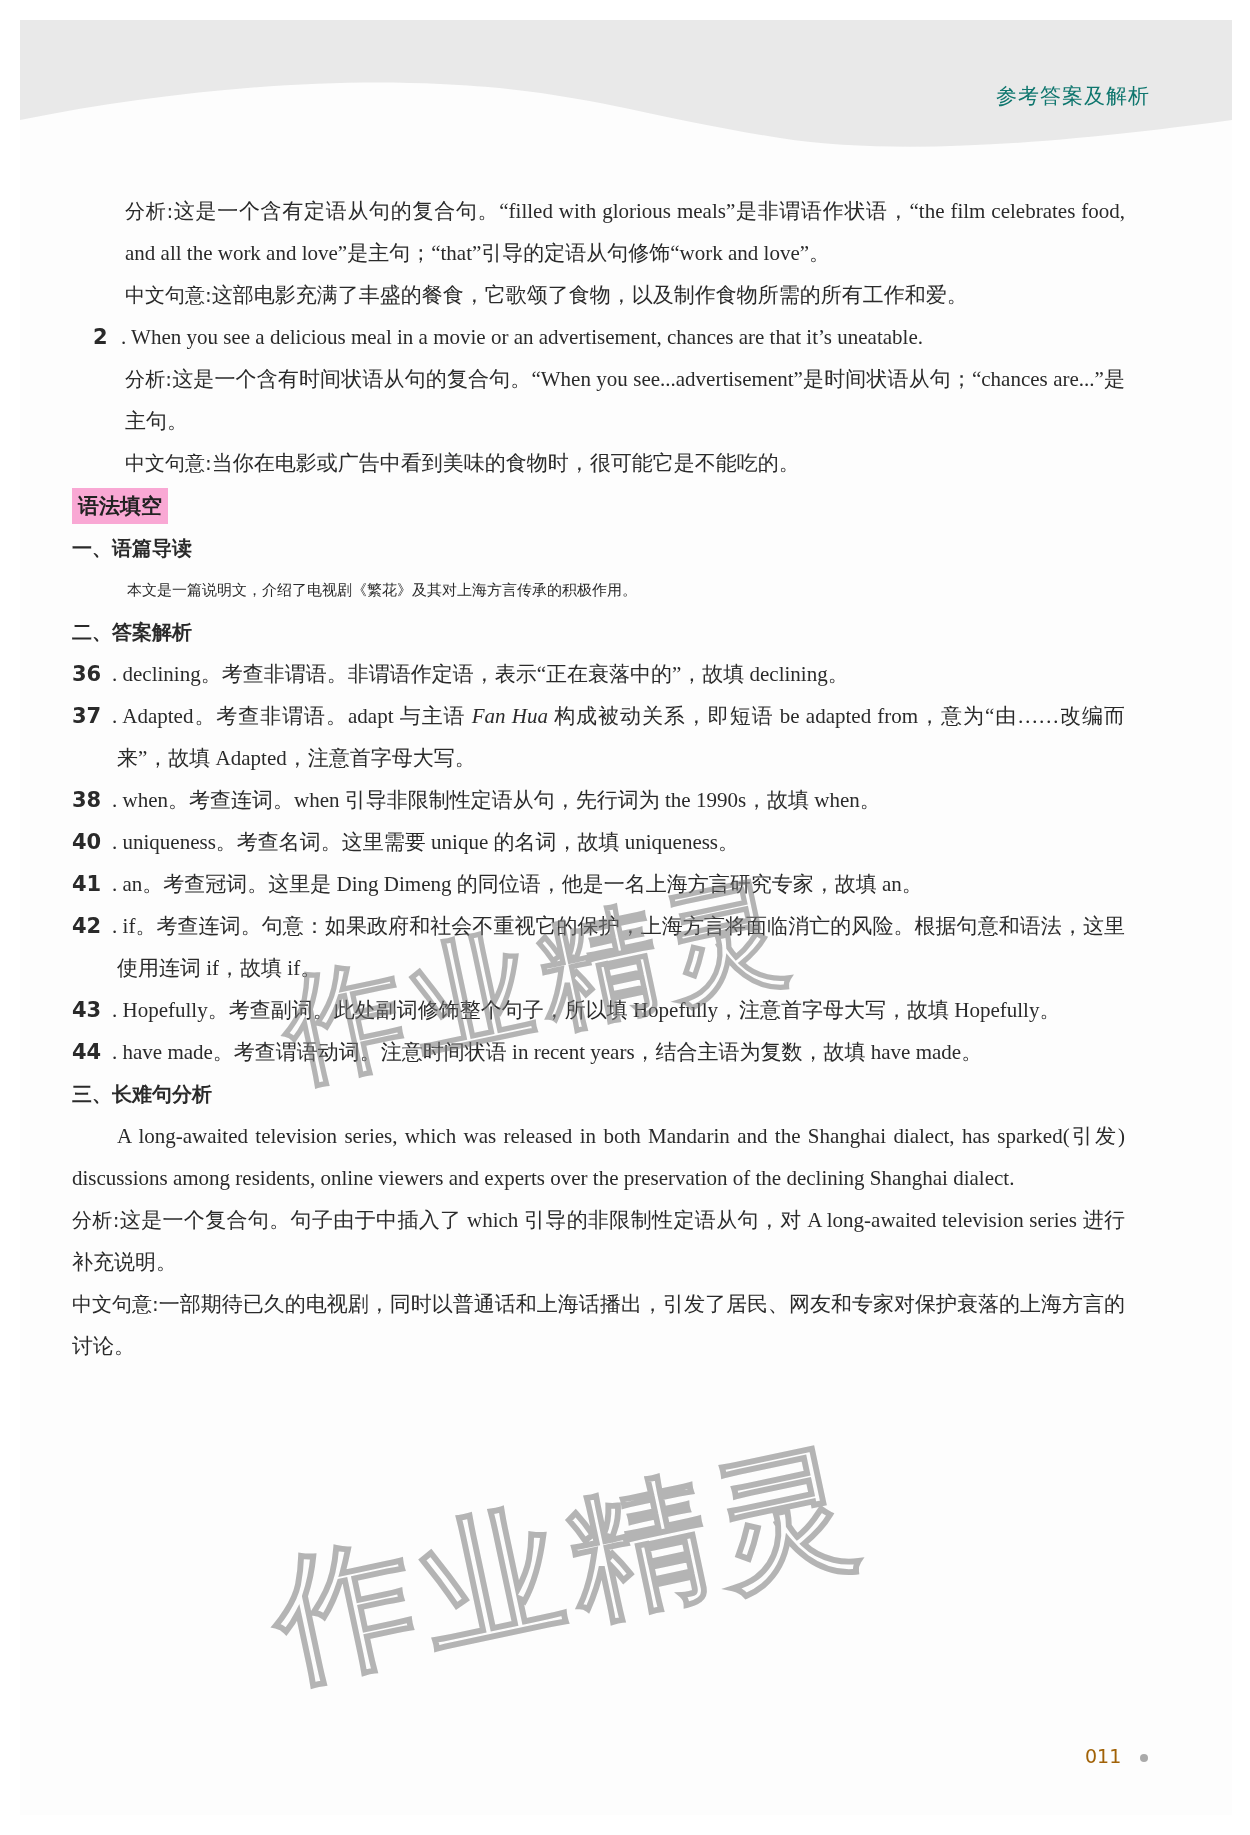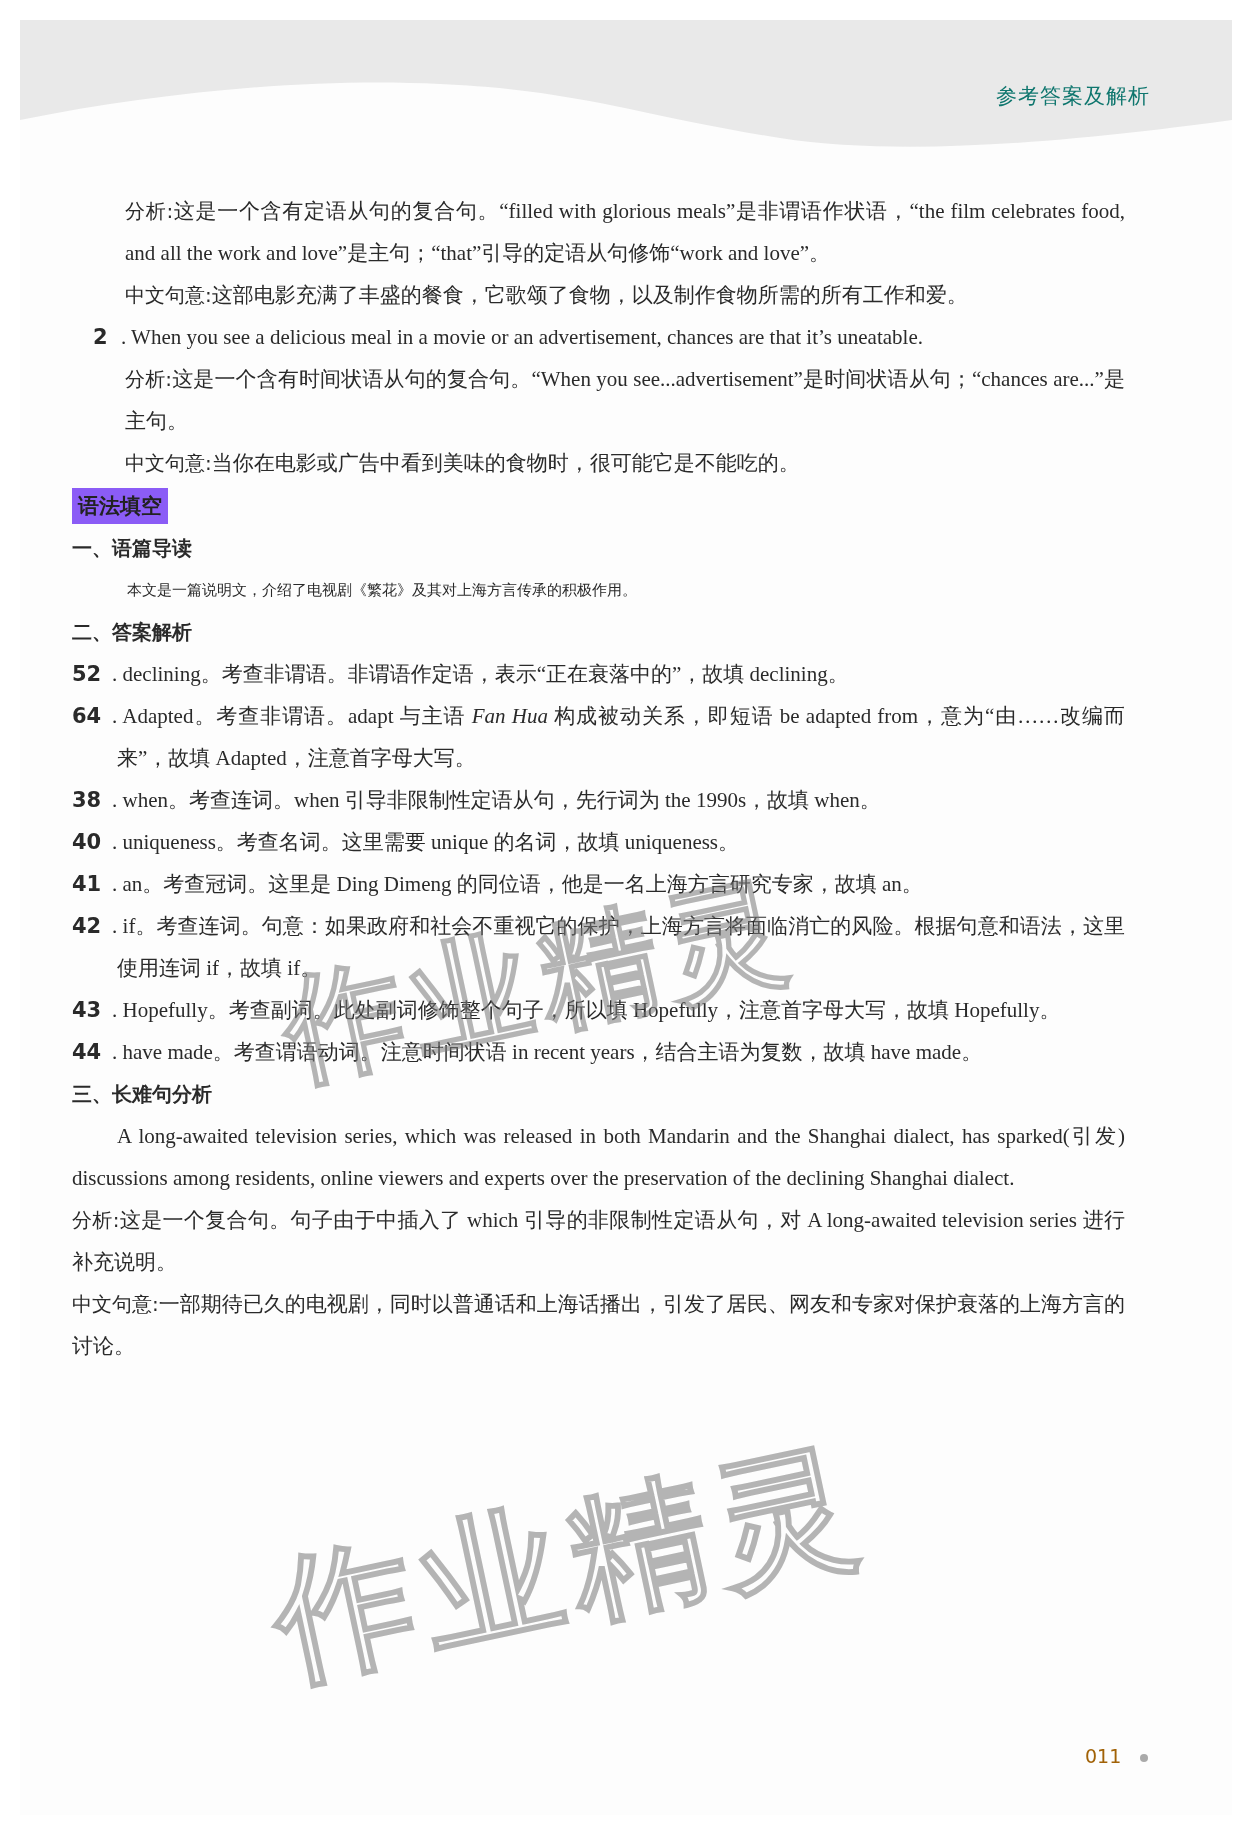--- a/index.html
+++ b/index.html
@@ -26,21 +26,21 @@
     position: absolute; left: 80px; top: 190px; width: 1045px;
     font-size: 21px; line-height: 42px;
   }
   .row { position: relative; text-align: justify; }
   .indent1 { padding-left: 45px; }
   .hang { padding-left: 45px; text-indent: -45px; }
   .lbl { font-family: "DejaVu Sans", sans-serif; font-weight: normal; font-size: 20px; }
   .num { font-family: "DejaVu Sans", sans-serif; font-weight: bold; font-size: 21px; display: inline-block; width: 40px; text-indent: 0; }
   .num-sm { width: 28px; }
   .tag-box {
-    display: inline-block; background: #8b5cf6; padding: 0 6px; line-height: 36px;
+    display: inline-block; background: #f9a8d4; padding: 0 6px; line-height: 36px;
     font-family: "DejaVu Sans", sans-serif; font-weight: bold; font-size: 21px; color: #222;
     margin: 4px 0 2px 0;
   }
   .sub-h { font-family: "DejaVu Sans", sans-serif; font-weight: bold; font-size: 20px; }
   .kai { padding-left: 55px; font-family: "DejaVu Serif", serif; font-size: 15px; }
   .para-indent { text-indent: 45px; }
   .italic { font-style: italic; }
   .page-num {
     position: absolute; left: 1085px; top: 1745px;
     font-family: "DejaVu Sans", sans-serif; font-size: 19px; color: #a16207;
@@ -93,22 +93,22 @@
   </div>
   <div class="row" style="margin-left:-8px;">
     <span class="sub-h">一、语篇导读</span>
   </div>
   <div class="row kai" style="margin-left:-8px;">本文是一篇说明文，介绍了电视剧《繁花》及其对上海方言传承的积极作用。</div>
   <div class="row" style="margin-left:-8px;">
     <span class="sub-h">二、答案解析</span>
   </div>
 
   <div style="margin-left:-8px;">
-    <div class="row hang"><span class="num">52</span><span>. declining。考查非谓语。非谓语作定语，表示“正在衰落中的”，故填 declining。</span></div>
-    <div class="row hang"><span class="num">64</span><span>. Adapted。考查非谓语。adapt 与主语 </span><span class="italic">Fan Hua</span><span> 构成被动关系，即短语 be adapted from，意为“由……改编而来”，故填 Adapted，注意首字母大写。</span></div>
+    <div class="row hang"><span class="num">36</span><span>. declining。考查非谓语。非谓语作定语，表示“正在衰落中的”，故填 declining。</span></div>
+    <div class="row hang"><span class="num">37</span><span>. Adapted。考查非谓语。adapt 与主语 </span><span class="italic">Fan Hua</span><span> 构成被动关系，即短语 be adapted from，意为“由……改编而来”，故填 Adapted，注意首字母大写。</span></div>
     <div class="row hang"><span class="num">38</span><span>. when。考查连词。when 引导非限制性定语从句，先行词为 the 1990s，故填 when。</span></div>
     <div class="row hang"><span class="num">40</span><span>. uniqueness。考查名词。这里需要 unique 的名词，故填 uniqueness。</span></div>
     <div class="row hang"><span class="num">41</span><span>. an。考查冠词。这里是 Ding Dimeng 的同位语，他是一名上海方言研究专家，故填 an。</span></div>
     <div class="row hang"><span class="num">42</span><span>. if。考查连词。句意：如果政府和社会不重视它的保护，上海方言将面临消亡的风险。根据句意和语法，这里使用连词 if，故填 if。</span></div>
     <div class="row hang"><span class="num">43</span><span>. Hopefully。考查副词。此处副词修饰整个句子，所以填 Hopefully，注意首字母大写，故填 Hopefully。</span></div>
     <div class="row hang"><span class="num">44</span><span>. have made。考查谓语动词。注意时间状语 in recent years，结合主语为复数，故填 have made。</span></div>
   </div>
 
   <div class="row" style="margin-left:-8px;">
     <span class="sub-h">三、长难句分析</span>

